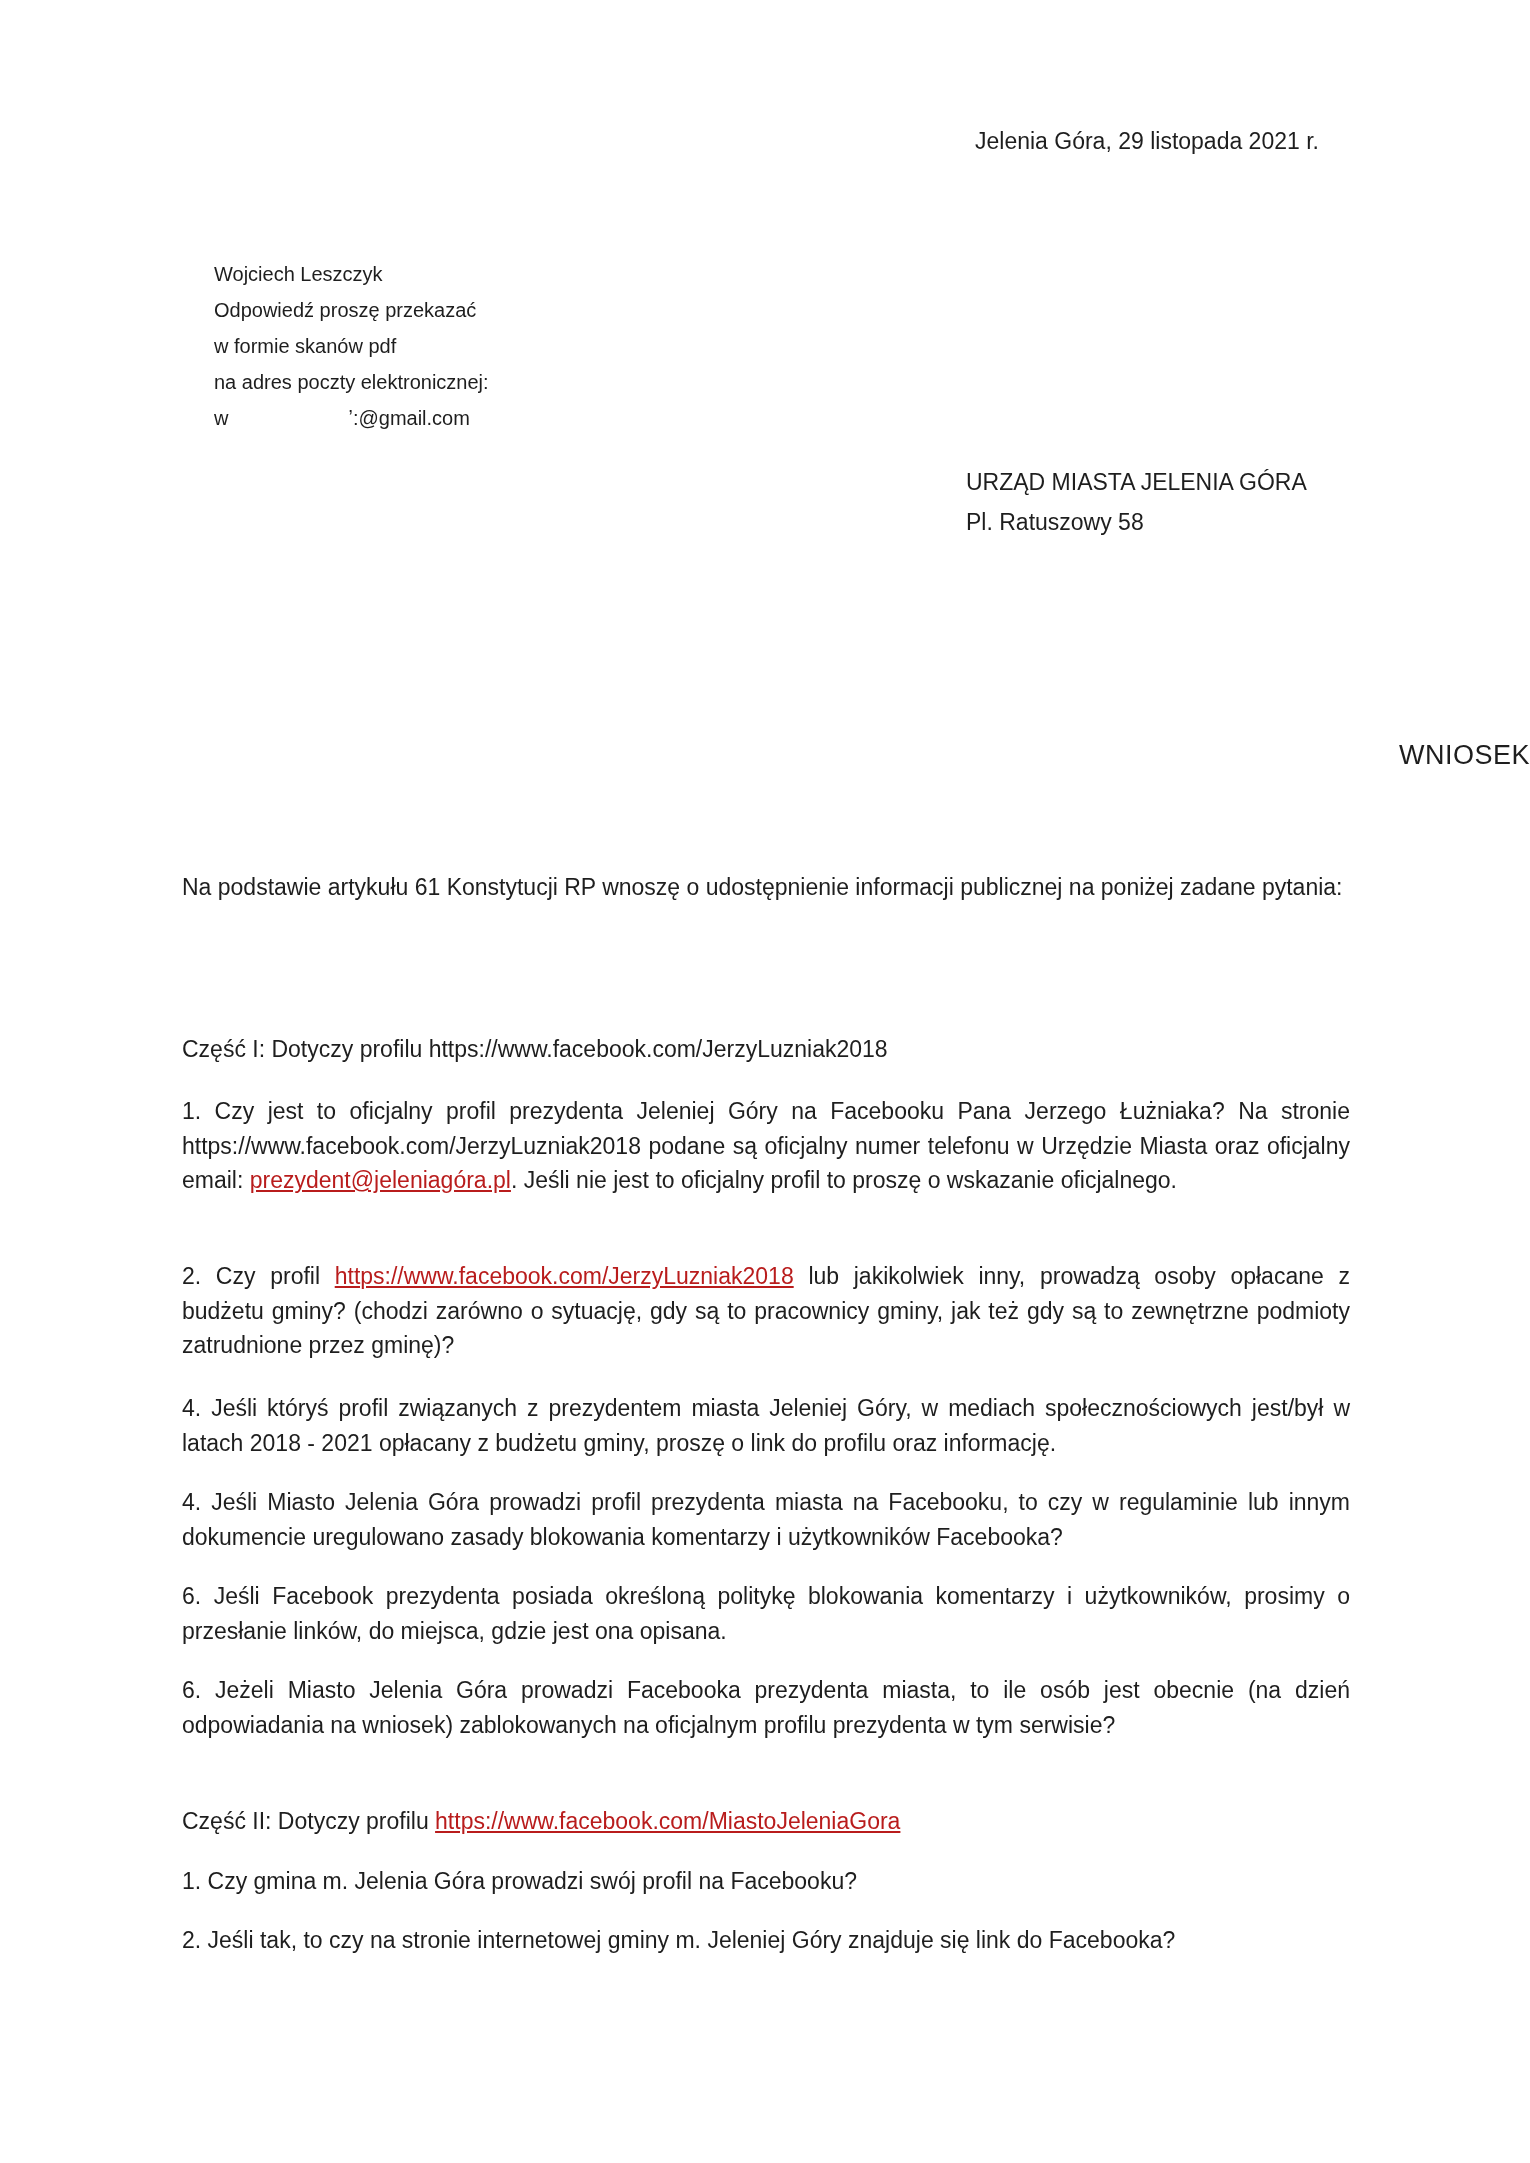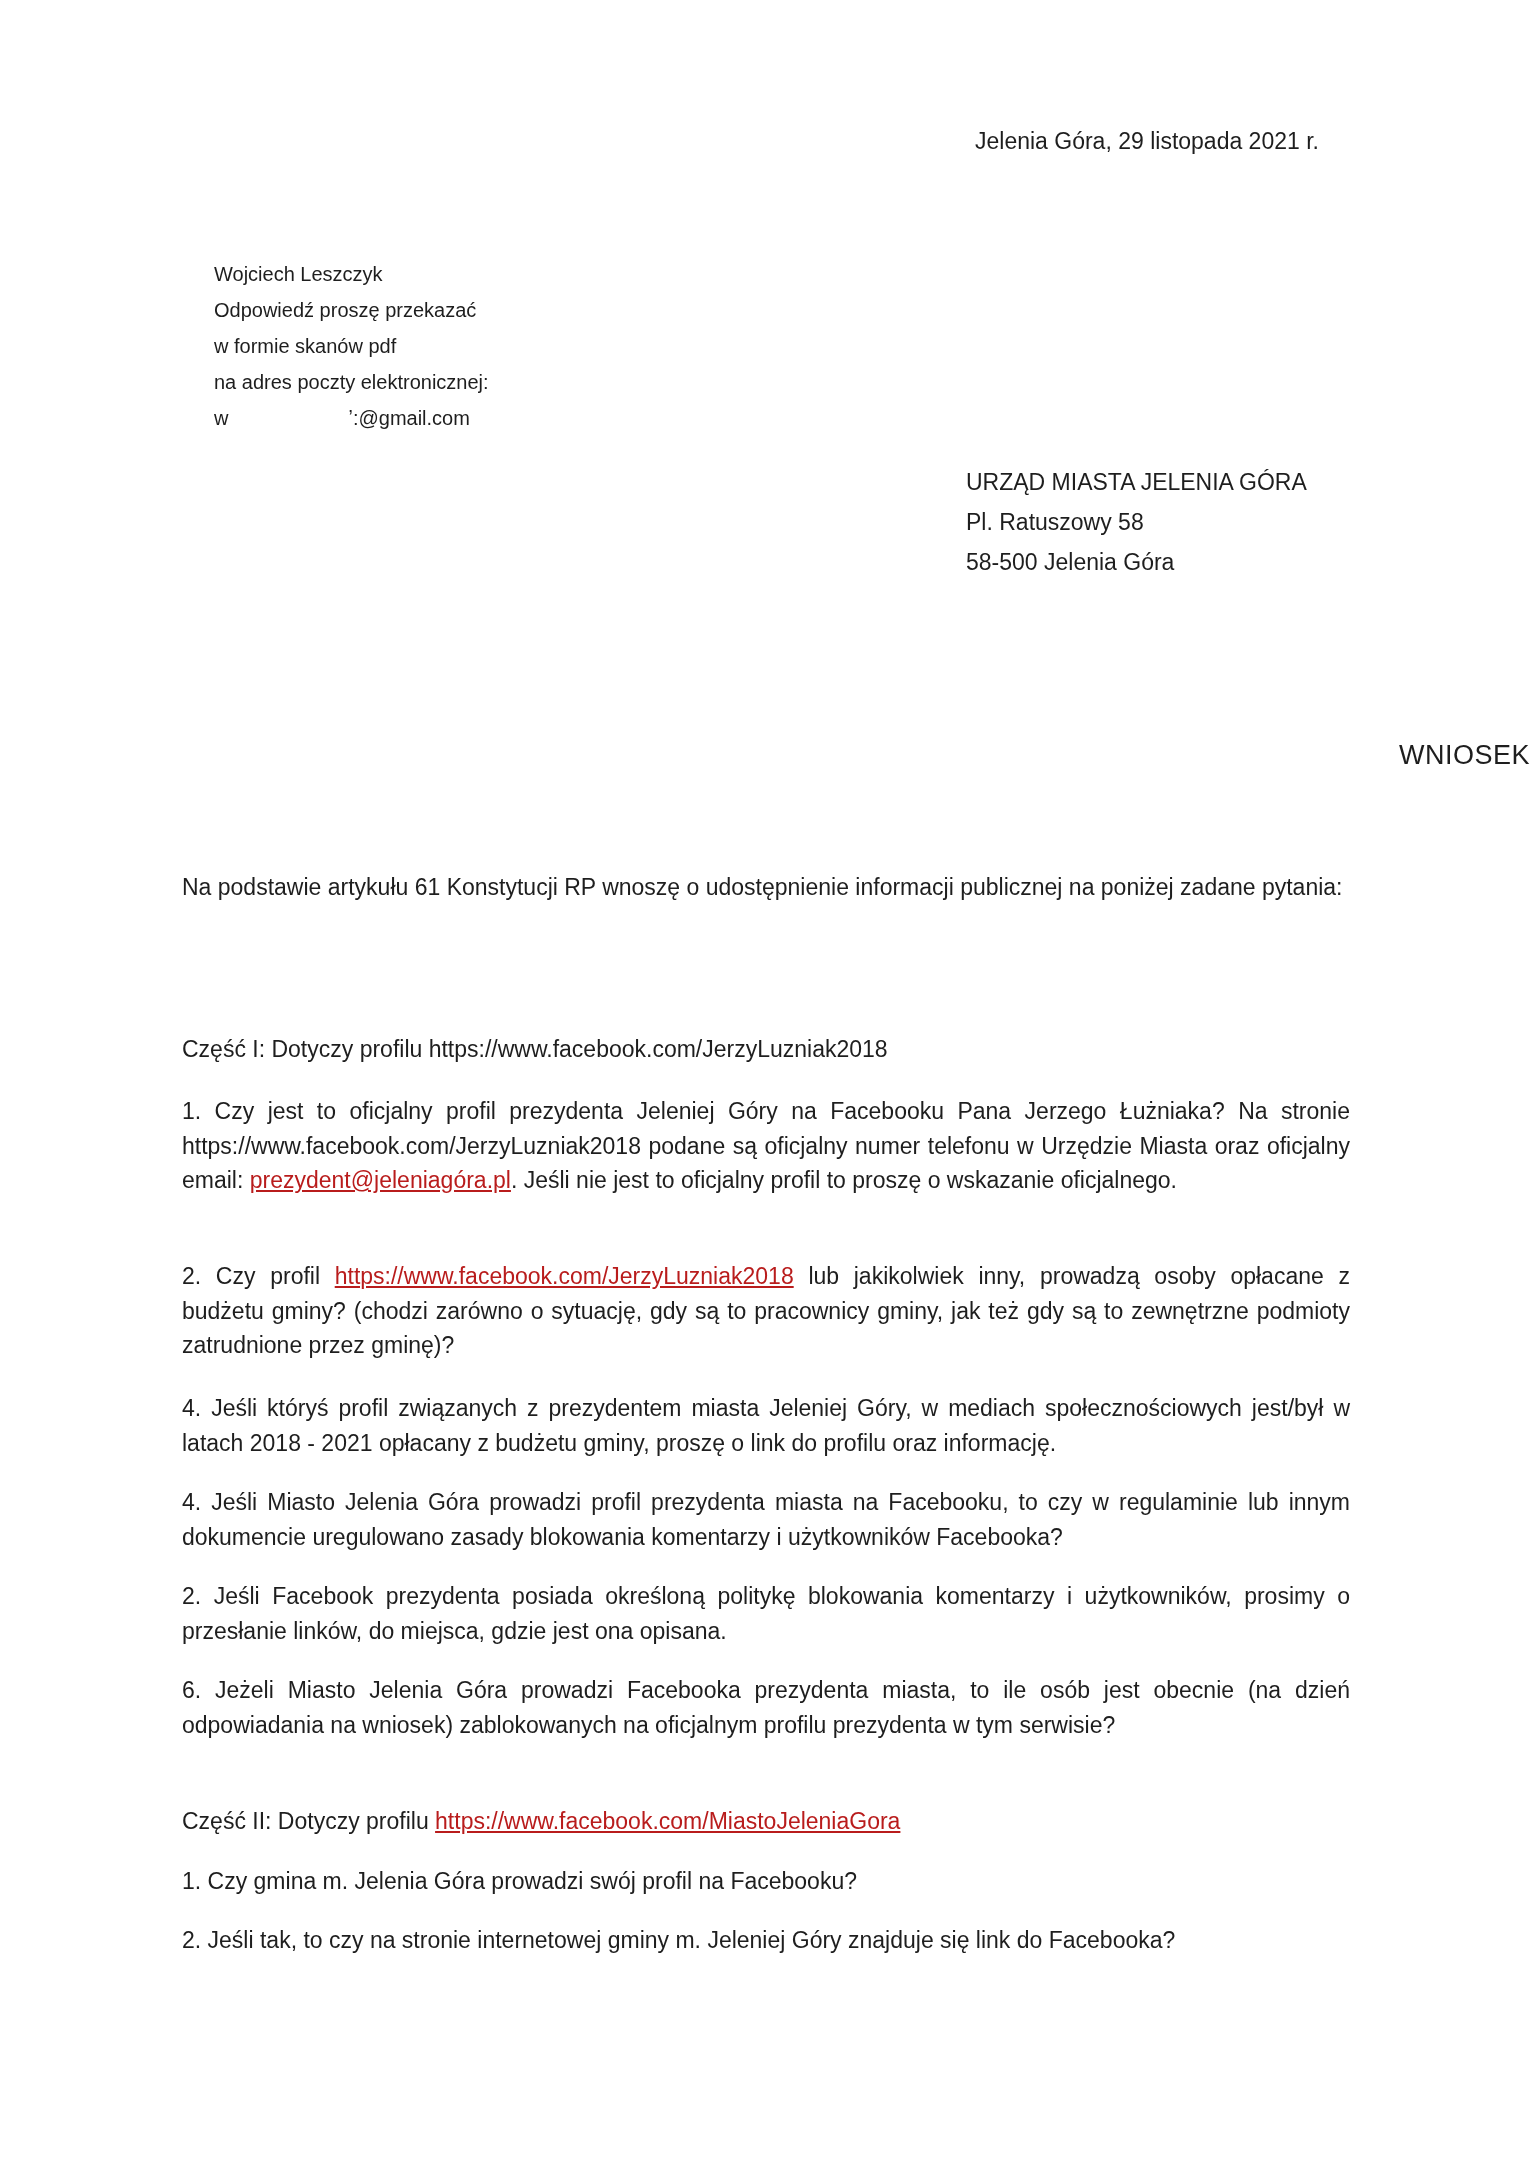--- a/index.html
+++ b/index.html
@@ -26,21 +26,20 @@
   <div>Wojciech Leszczyk</div>
   <div>Odpowiedź proszę przekazać</div>
   <div>w formie skanów pdf</div>
   <div>na adres poczty elektronicznej:</div>
   <div class="email-line"><span>w</span><span style="display:inline-block;width:120px;"></span><span>ʼ:@gmail.com</span></div>
 </div>
 
 <div class="abs recipient">
   <div>URZĄD MIASTA JELENIA GÓRA</div>
   <div>Pl. Ratuszowy 58</div>
-  <div>58-500 Jelenia Góra</div>
 </div>
 
 <div class="abs title">WNIOSEK</div>
 
 <div class="abs body" style="top:870px;">
   <p class="p">Na podstawie artykułu 61 Konstytucji RP wnoszę o udostępnienie informacji publicznej na poniżej zadane pytania:</p>
 </div>
 
 <div class="abs body" style="top:1032px;">
   <p class="p">Część I: Dotyczy profilu https://www.facebook.com/JerzyLuzniak2018</p>
@@ -56,21 +55,21 @@
 
 <div class="abs body" style="top:1391px;">
   <p class="p">4. Jeśli któryś profil związanych  z prezydentem miasta Jeleniej Góry, w mediach społecznościowych jest/był w latach 2018 - 2021 opłacany z budżetu gminy, proszę o link do profilu oraz informację.</p>
 </div>
 
 <div class="abs body" style="top:1485px;">
   <p class="p">4. Jeśli Miasto Jelenia Góra prowadzi profil prezydenta miasta na Facebooku, to czy w regulaminie lub innym dokumencie uregulowano zasady blokowania komentarzy i użytkowników Facebooka?</p>
 </div>
 
 <div class="abs body" style="top:1579px;">
-  <p class="p">2. Jeśli Facebook prezydenta posiada określoną politykę blokowania komentarzy i użytkowników, prosimy o przesłanie linków, do miejsca, gdzie jest ona opisana.</p>
+  <p class="p">6. Jeśli Facebook prezydenta posiada określoną politykę blokowania komentarzy i użytkowników, prosimy o przesłanie linków, do miejsca, gdzie jest ona opisana.</p>
 </div>
 
 <div class="abs body" style="top:1673px;">
   <p class="p">6. Jeżeli Miasto Jelenia Góra prowadzi Facebooka prezydenta miasta, to ile osób jest obecnie (na dzień odpowiadania na wniosek) zablokowanych na oficjalnym profilu prezydenta w tym serwisie?</p>
 </div>
 
 <div class="abs body" style="top:1804px;">
   <p class="p"><span>Część II: Dotyczy profilu </span><a class="link">https://www.facebook.com/MiastoJeleniaGora</a></p>
 </div>
 

